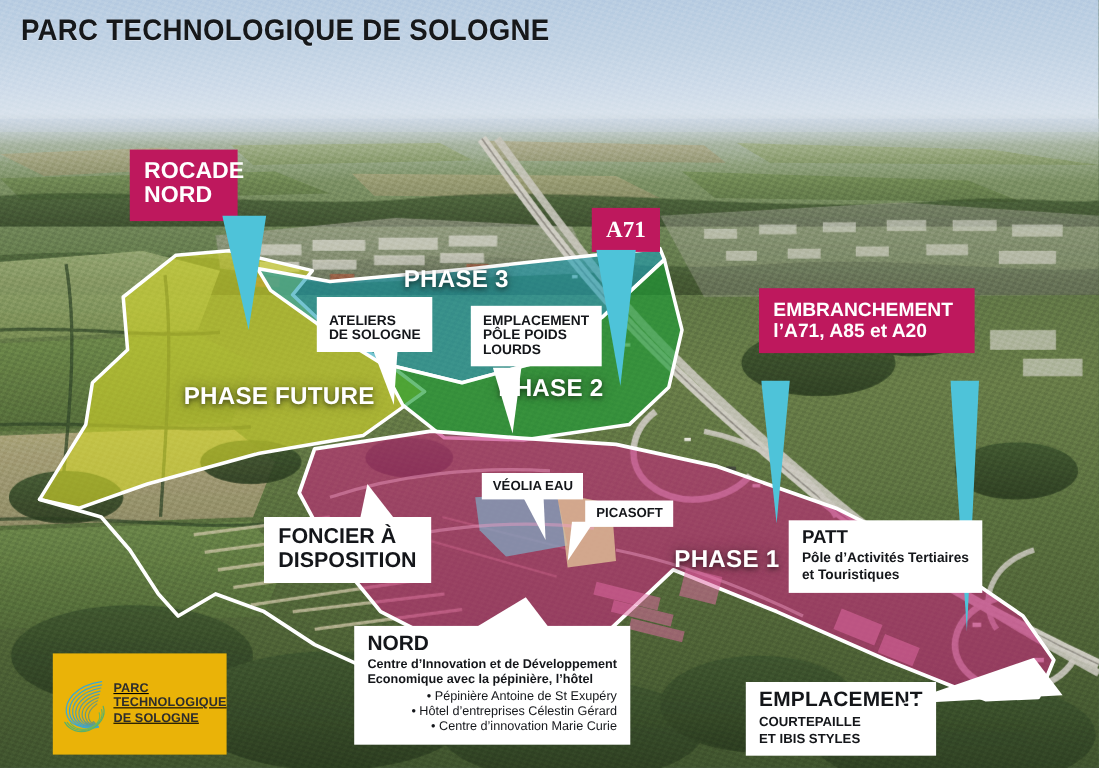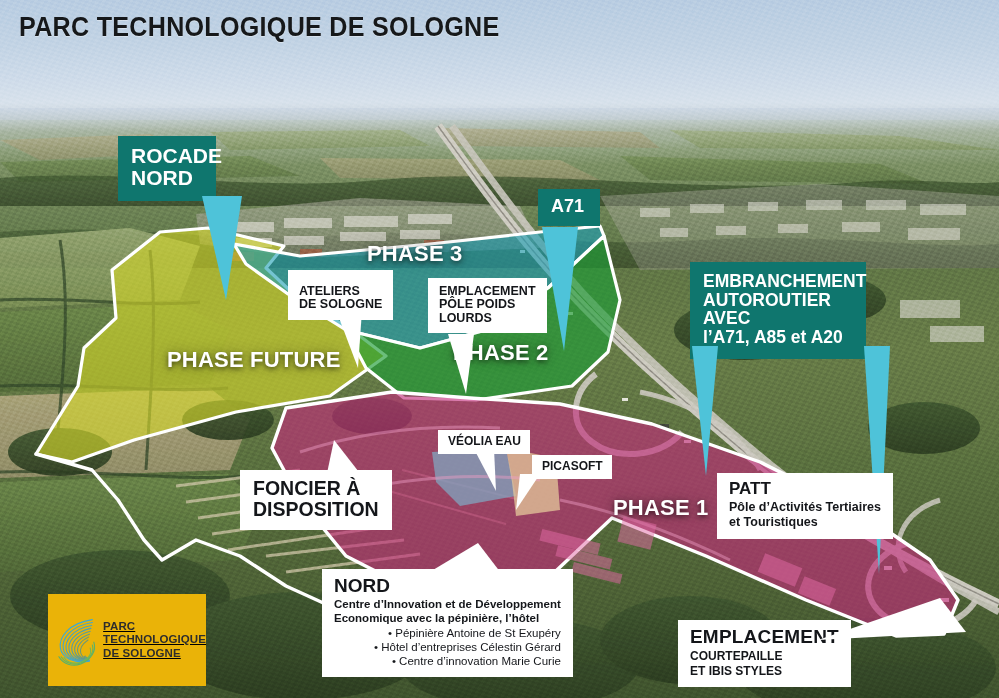--- a/index.html
+++ b/index.html
@@ -65,34 +65,34 @@
   #lbl-phase2{left:453px;top:340px;font-size:22px;}
   #lbl-phasefut{left:167px;top:347px;font-size:22px;}
   #lbl-phase1{left:613px;top:495px;font-size:22px;}
 
   
   .callout{position:absolute;}
   .cbox{
     background:#fff;color:#14161a;padding:8px 13px 9px 13px;
     box-shadow:0 0 0 rgba(0,0,0,0);
   }
-  .cbox.cyan{background:#0f766e;color:#fff;}
+  .cbox.cyan{background:#be185d;color:#fff;}
   .ctitle{font-weight:bold;line-height:1.07;}
   .csub{font-weight:bold;line-height:1.2;}
   .clist{margin:0;padding:0;list-style:none;line-height:1.22;}
   .clist li{white-space:nowrap;text-align:right;}
   .tail{position:absolute;}
 
   
   #co-rocade{left:118px;top:136px;}
   #co-rocade .cbox{width:98px;font-size:21px;padding:9px 12px 11px 13px;}
   #co-a71{left:538px;top:189px;}
-  #co-a71 .cbox{width:62px;font-size:18px;padding:8px 12px 10px 13px;}
+  #co-a71 .cbox{width:62px;font-size:21px;padding:8px 12px 10px 13px;font-family:Liberation Serif, serif;}
   #co-embr{left:690px;top:262px;}
-  #co-embr .cbox{width:176px;font-size:17.5px;padding:10px 13px 12px 13px;line-height:1.18;}
+  #co-embr .cbox{width:196px;font-size:17.5px;padding:10px 13px 12px 13px;line-height:1.18;}
 
   
   #co-ateliers{left:288px;top:270px;}
   #co-ateliers .cbox{font-size:12.5px;padding:15px 11px 8px 11px;}
   #co-poids{left:428px;top:278px;}
   #co-poids .cbox{font-size:12.5px;padding:7px 11px 8px 11px;}
   #co-veolia{left:438px;top:430px;}
   #co-veolia .cbox{font-size:12px;padding:5px 9px 6px 10px;}
   #co-pica{left:512px;top:455px;padding-left:20px;}
   #co-pica .cbox{font-size:12px;padding:5px 9px 6px 10px;}
@@ -333,21 +333,20 @@
       <div class="ctitle">A71</div>
     </div>
     <svg class="tail" width="60" height="130" style="left:4px;top:38px">
       <polygon points="0,0 36,0 22,124" fill="#4ec3d9"></polygon>
     </svg>
   </div>
 
   <div class="callout" id="co-embr">
     <div class="cbox cyan">
       <div class="ctitle">EMBRANCHEMENT</div>
-      <div class="ctitle">AUTOROUTIER AVEC</div>
       <div class="ctitle">l’A71, A85 et A20</div>
     </div>
     <svg class="tail" width="40" height="136" style="left:2px;top:84px">
       <polygon points="0,0 26,0 14,130" fill="#4ec3d9"></polygon>
     </svg>
     <svg class="tail" width="40" height="232" style="left:174px;top:84px">
       <polygon points="0,0 26,0 15,228" fill="#4ec3d9"></polygon>
     </svg>
   </div>
 

